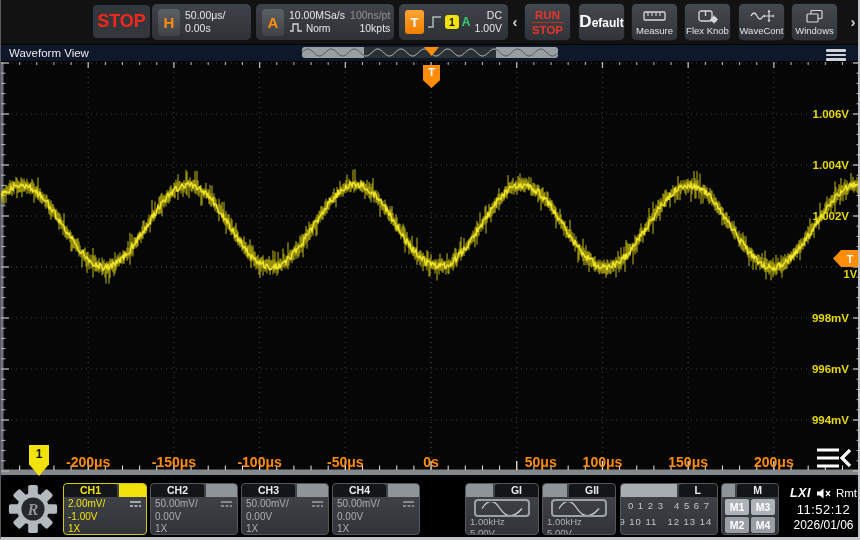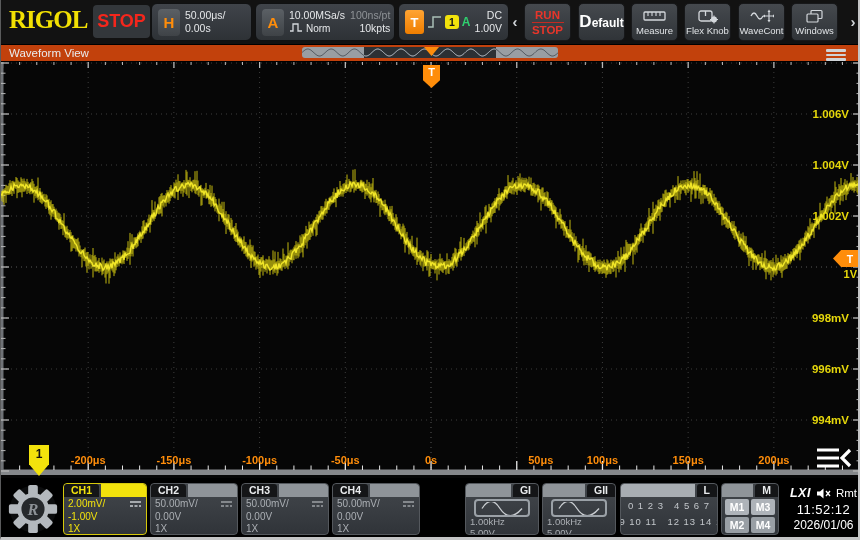--- a/index.html
+++ b/index.html
@@ -36,51 +36,51 @@
   justify-content:center;color:#dfe2e5;font-size:9.5px;gap:1px;cursor:pointer}
 .btn-runstop{left:523px}.btn-default{left:577px}.btn-measure{left:630px}
 .btn-flex{left:683px}.btn-wave{left:737px}.btn-win{left:790px}
 .rs-line{color:#e8352a;font-weight:700;font-size:11.5px;line-height:12px}
 .rs-sep{width:32px;height:1px;background:#c22a22}
 .deflabel{display:block;font-size:12px;font-weight:600;color:#fff}
 .deflabel::first-letter{font-size:17px}
 .tb-btn .ic{height:15px;display:flex;align-items:center;justify-content:center}
 
 
-.view-header{position:absolute;left:0;top:44px;width:100%;height:18px;background:#c2410c;border-top:1px solid #000;border-bottom:1px solid #000}
+.view-header{position:absolute;left:0;top:44px;width:100%;height:18px;background:#0f172a;border-top:1px solid #000;border-bottom:1px solid #000}
 .vh-title{position:absolute;left:8px;top:2px;font-size:11.5px;color:#e9ebed}
 .vh-strip{position:absolute;left:301px;top:2px;cursor:pointer}
 .vh-menu{position:absolute;right:12px;top:4px;display:flex;flex-direction:column;gap:2px;cursor:pointer}
 .vh-menu span{width:20px;height:2.5px;background:#cfd3d7;border-radius:1px}
 
 
 .plot{position:absolute;left:0;top:62px;width:860px;height:416px;background:#060606}
 .plot svg.main{position:absolute;left:0;top:0}
 .vlabel{position:absolute;right:12px;color:#e5d70b;font-size:11.5px;font-weight:700;line-height:16px}
-.tlabel{position:absolute;top:392px;transform:translateX(-50%);color:#ff8d0a;font-size:11px;font-weight:700}
+.tlabel{position:absolute;top:392px;transform:translateX(-50%);color:#ff8d0a;font-size:14px;font-weight:700}
 .trig-top{position:absolute;left:422px;top:3px;width:17px;height:23px;background:#ff8d0a;
   clip-path:polygon(0 0,100% 0,100% 66%,50% 100%,0 66%);color:#fff;font-weight:700;font-size:11px;
   text-align:center;line-height:15px;cursor:grab}
 .trig-right{position:absolute;right:1px;top:188px;width:27px;height:17px;background:#ff8d0a;
   clip-path:polygon(30% 0,100% 0,100% 100%,30% 100%,0 50%);color:#fff;font-weight:700;font-size:10.5px;
   display:flex;align-items:center;justify-content:center;padding-left:7px;cursor:grab}
 .trig-level-label{position:absolute;right:4px;top:206px;color:#e5d70b;font-size:11px;font-weight:700}
 .ch1-marker{position:absolute;left:28px;top:383px;width:20px;height:31px;background:#f2e20c;
   clip-path:polygon(0 0,100% 0,100% 62%,50% 100%,0 62%);color:#111;font-weight:700;font-size:12px;
   text-align:center;line-height:19px;cursor:grab}
 .collapse-icon{position:absolute;right:8px;top:384px;cursor:pointer}
 
 
 .statusbar{position:absolute;left:0;top:478px;width:100%;height:62px;background:#000;
   display:flex;align-items:center;padding-left:5px}
 .gear{width:54px;height:56px;flex:0 0 54px;display:flex;align-items:center;justify-content:center}
 .card{width:88px;height:52px;background:linear-gradient(#43474c,#303439);border:1px solid #54585d;
   border-radius:4px;margin-left:3px;overflow:hidden;cursor:pointer;flex:0 0 auto}
 .card .tab{height:13px;display:flex;align-items:stretch}
-.tab-label{background:#141517;color:#e9ebed;font-size:10.5px;font-weight:700;padding:0 7px;
+.tab-label{background:#141517;color:#e9ebed;font-size:10.5px;font-weight:700;padding:0 16px;
   border-radius:3px 3px 0 0;line-height:13px}
 .tab-fill{flex:1;background:#8f9499;border-radius:0 3px 0 0;margin-left:2px}
 .fill-left{border-radius:3px 0 0 0;margin-left:0;margin-right:2px}
 .card .body{padding:1px 4px;font-size:10px;line-height:12.5px;color:#abafb4;white-space:nowrap}
 .scale-row{display:flex;justify-content:space-between;align-items:center}
 .card.ch1{width:84px;border-color:#d6c90b}
 .card.ch1 .tab-label{color:#f2e20c}
 .card.ch1 .tab-fill{background:#f2e20c}
 .card.ch1 .body{color:#f2e20c}
 .card.gen{width:74px}
@@ -102,21 +102,20 @@
 .rmt{font-size:11.5px;font-weight:400}
 .sys .time{font-size:13px;line-height:17px;letter-spacing:.5px}
 .sys .date{font-size:12px;line-height:15px}
 </style>
 </head>
 <body>
 
 <div class="screen">
 
   <header class="topbar">
-    <div class="logo">RIGOL</div>
     <div class="stop-badge">STOP</div>
 
     <div class="blk h-blk">
       <div class="badge">H</div>
       <div class="stack">
         <span>50.00μs/</span>
         <span>0.00s</span>
       </div>
     </div>
 

